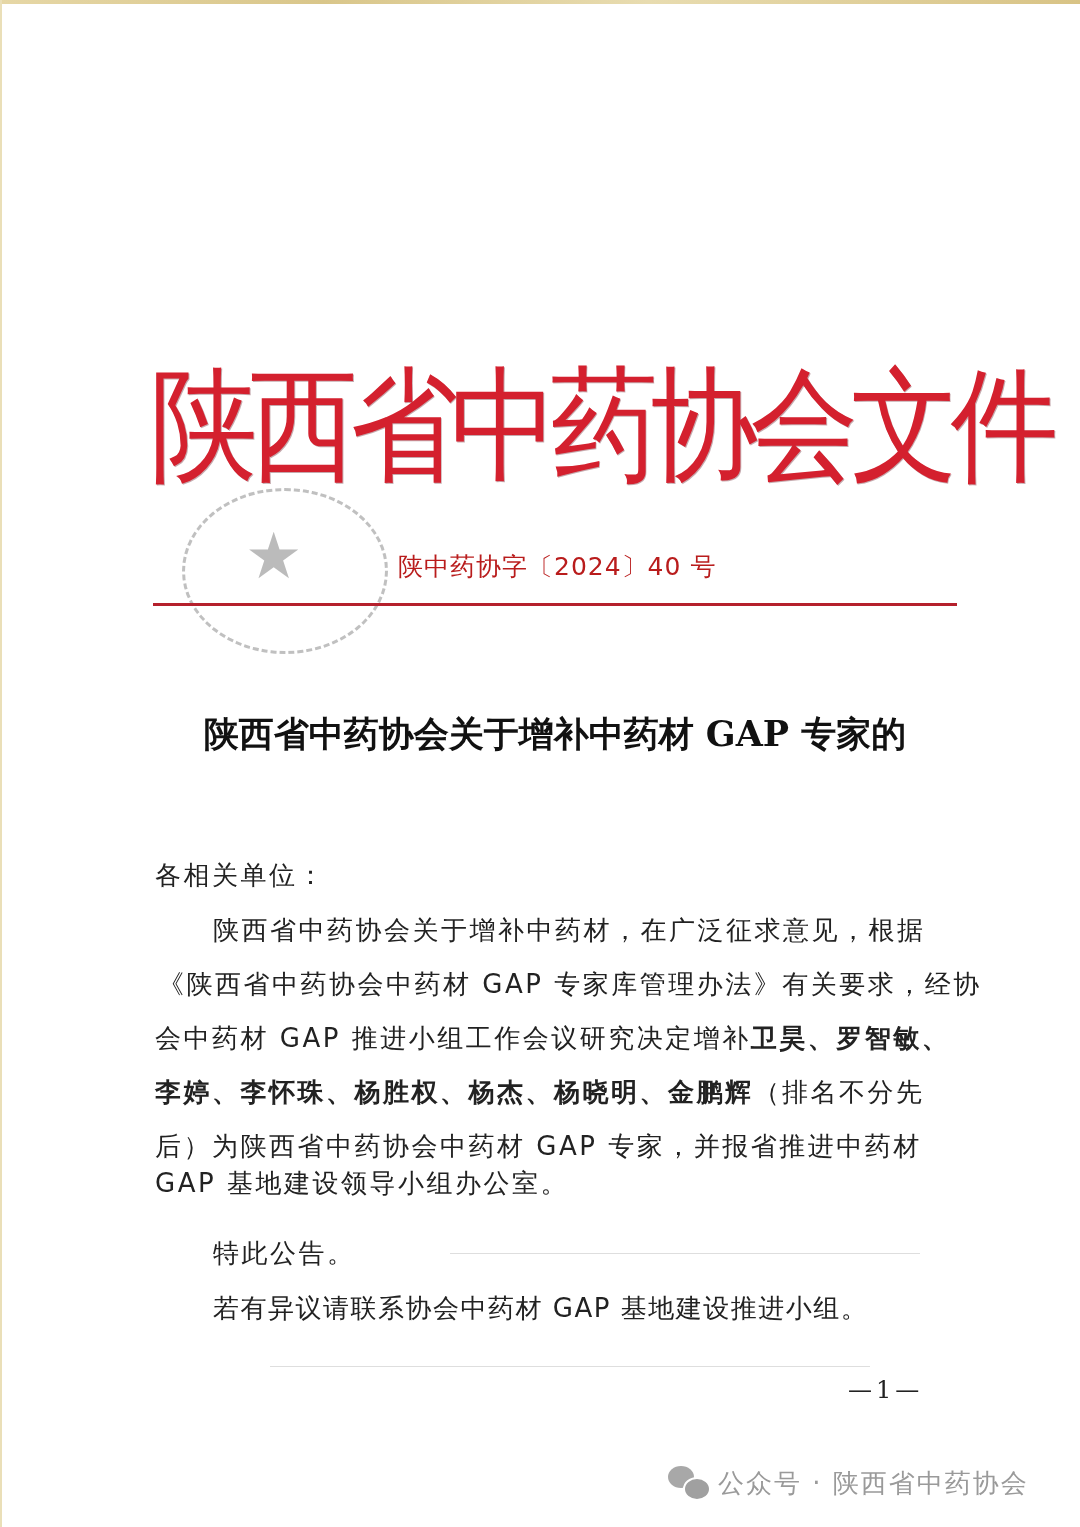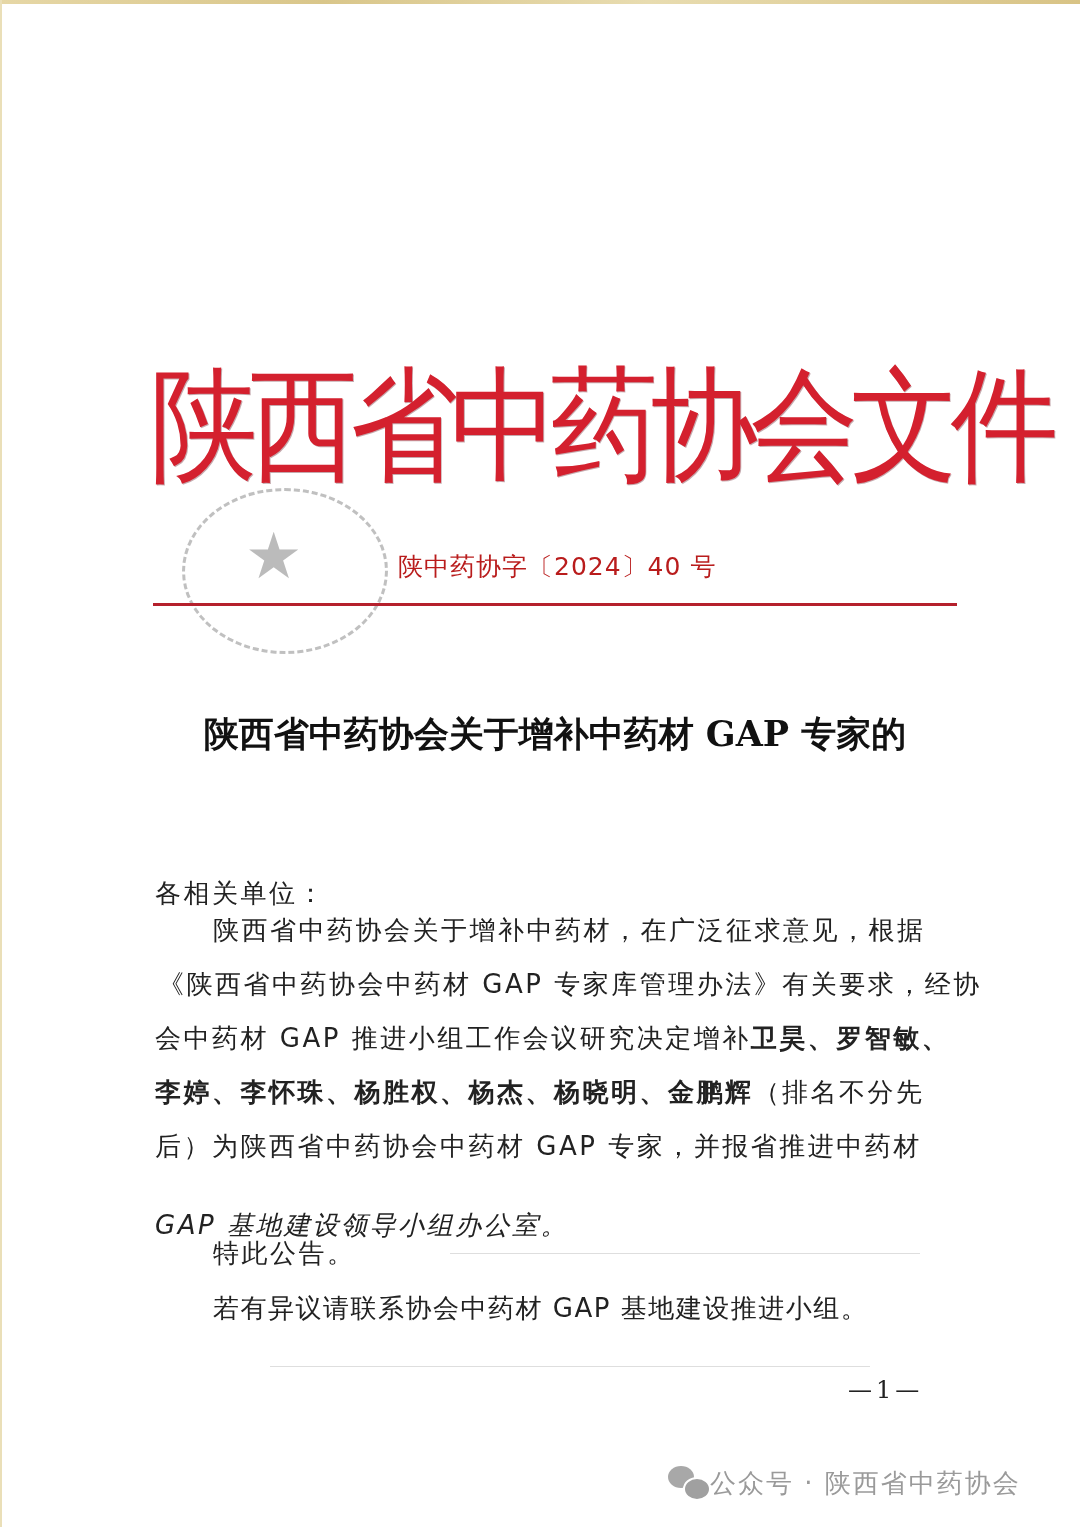--- a/index.html
+++ b/index.html
@@ -58,21 +58,21 @@
     white-space: nowrap;
   }
   .bold-names { font-weight: bold; text-align: right; }
   .page-number {
     position: absolute; left: 848px; top: 1376px;
     font-family: "DejaVu Serif", serif; font-size: 24px; color: #222;
     letter-spacing: 4px;
   }
   .watermark {
     position: absolute; left: 668px; top: 1463px; height: 40px;
-    display: flex; align-items: center; 
+    display: flex; align-items: center; gap: 8px;
     color: #9a9a9a; font-family: "DejaVu Sans", sans-serif; font-size: 26px;
     letter-spacing: 2px;
   }
   .wechat-icon { width: 42px; height: 34px; position: relative; }
   .bubble1 {
     position: absolute; left: 0; top: 0; width: 26px; height: 22px; border-radius: 50%;
     background: #a8a8a8;
   }
   .bubble2 {
     position: absolute; left: 15px; top: 11px; width: 24px; height: 20px; border-radius: 50%;
@@ -95,37 +95,37 @@
 </div>
 
 <div class="doc-number">陕中药协字〔2024〕40 号</div>
 
 <div class="red-rule"></div>
 
 <div class="title">
   <div>陕西省中药协会关于增补中药材 GAP 专家的</div>
 </div>
 
-<div class="body-text" style="top:858px;margin-top:18px;">各相关单位：</div>
+<div class="body-text" style="top:858px;">各相关单位：</div>
 
 <div class="body-text" style="top:913px; padding-left:58px; box-sizing:border-box;">陕西省中药协会关于增补中药材，在广泛征求意见，根据</div>
 
 <div class="body-text" style="top:967px; left:158px;">《陕西省中药协会中药材 GAP 专家库管理办法》有关要求，经协</div>
 
 <div class="body-text" style="top:1021px;">
   <span>会中药材 GAP 推进小组工作会议研究决定增补</span><span class="bold-names">卫昊、罗智敏、</span>
 </div>
 
 <div class="body-text" style="top:1075px;">
   <span class="bold-names">李婷、李怀珠、杨胜权、杨杰、杨晓明、金鹏辉</span><span>（排名不分先</span>
 </div>
 
 <div class="body-text" style="top:1129px;">后）为陕西省中药协会中药材 GAP 专家，并报省推进中药材</div>
 
-<div class="body-text" style="top:1208px;font-style:italic;">GAP 基地建设领导小组办公室。</div>
+<div class="body-text" style="top:1166px;">GAP 基地建设领导小组办公室。</div>
 
 <div class="faint-line" style="left:450px; top:1253px; width:470px;"></div>
 
 <div class="body-text" style="top:1236px; left:213px;">特此公告。</div>
 
 <div class="body-text" style="top:1291px; left:213px; letter-spacing:1.5px;">若有异议请联系协会中药材 GAP 基地建设推进小组。</div>
 
 <div class="faint-line" style="left:270px; top:1366px; width:600px;"></div>
 
 <div class="page-number">—1—</div>

